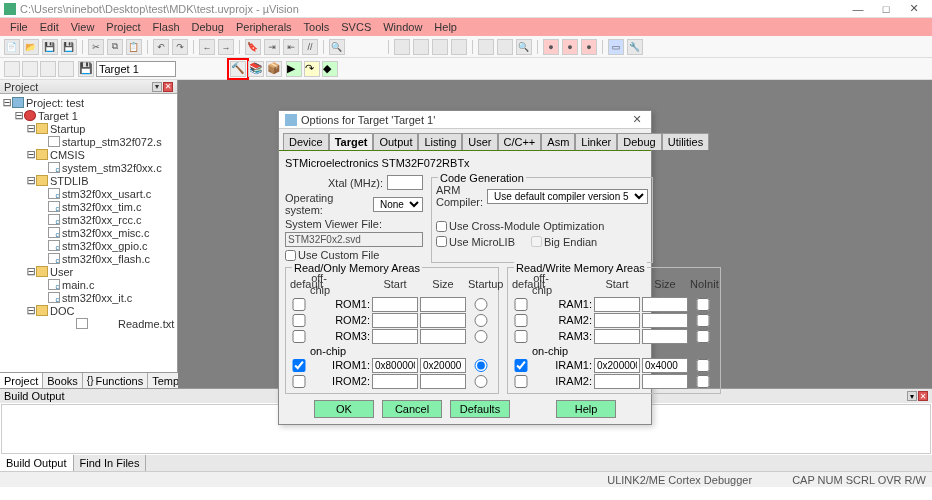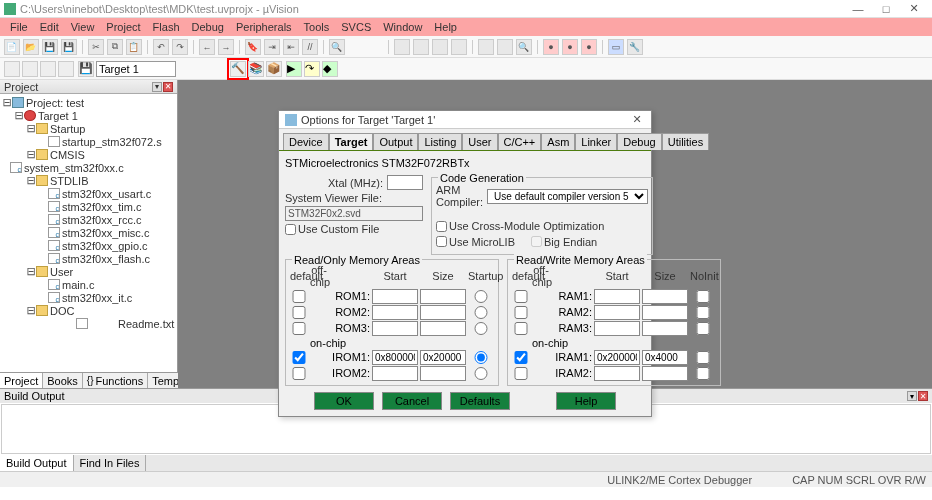--- a/index.html
+++ b/index.html
@@ -50,21 +50,21 @@
 .dlg-body input[type=text], .dlg-body select { height: 15px; border: 1px solid #888; background: #fff; font-size:10px; padding:0 2px; }
 .dlg-body .hl { background: #3390ff; color:#fff; }
 .dlg-body .group { border: 1px solid #bbb; padding: 4px; margin-top: 4px; position: relative; }
 .dlg-body .group > legend, .dlg-body .group > .legend { position: absolute; top: -6px; left: 6px; background: #f0f0f0; padding: 0 2px; }
 .mem-grid { display: grid; grid-template-columns: 18px 18px 40px 46px 46px 26px; gap: 1px 2px; align-items: center; }
 .mem-grid .hdr { text-align: center; color:#333; }
 .mem-grid input[type=text] { width: 100%; }
 .cols2 { display: flex; gap: 8px; }
 .cols2 > div { flex: 1; }
 .dlg-btns { display: flex; justify-content: center; gap: 8px; margin-top: 6px; }
-.dlg-btns button { width: 60px; height: 18px; border: 1px solid #888; background: #15803d; }
+.dlg-btns button { width: 60px; height: 18px; border: 1px solid #888; background: #86efac; }
 .build-output { border-top: 1px solid #999; }
 .bo-title { height: 14px; background: #e8e8e8; padding: 0 4px; display:flex;align-items:center;justify-content:space-between; }
 .bo-title .btns { display:flex;gap:1px; }
 .bo-title .b { width:10px;height:10px;background:#ddd;border:1px solid #999;font-size:8px;display:flex;align-items:center;justify-content:center; }
 .bo-title .b.close { background:#d55;color:#fff;border-color:#a33; }
 .bo-body { height: 50px; background: #fff; border: 1px solid #ccc; margin: 1px; overflow: auto; }
 .bo-tabs { height: 16px; display: flex; background: #e8e8e8; }
 .bo-tabs .tab { padding: 1px 6px; border-right: 1px solid #aaa; font-size:10px;display:flex;align-items:center; }
 .bo-tabs .tab.active { background: #fff; }
 .status { height: 16px; background: #f0f0f0; border-top: 1px solid #ccc; display:flex;align-items:center;padding:0 6px;color:#555; }
@@ -185,21 +185,21 @@
         <div class="node" style="padding-left: 38px;">
           <span class="tw"> </span>
           <span class="ic file"></span>
           <span>startup_stm32f072.s</span>
         </div>
         <div class="node" style="padding-left: 26px;">
           <span class="tw">⊟</span>
           <span class="ic fold"></span>
           <span>CMSIS</span>
         </div>
-        <div class="node" style=" text-align: center;">
+        <div class="node" style="padding-left: 38px; text-align: center;">
           <span class="tw"> </span>
           <span class="ic file c"></span>
           <span>system_stm32f0xx.c</span>
         </div>
         <div class="node" style="padding-left: 26px;">
           <span class="tw">⊟</span>
           <span class="ic fold"></span>
           <span>STDLIB</span>
         </div>
         <div class="node" style="padding-left: 38px; align-items: center;">
@@ -291,20 +291,24 @@
           <div class="t">Debug</div>
           <div class="t">Utilities</div>
         </div>
       <div class="dlg-body">
         <div style="margin:2px 0 4px">STMicroelectronics STM32F072RBTx</div>
         <div class="cols2">
           <div>
             <div class="row" style="justify-content:flex-end">
               <label>Xtal (MHz):</label>
               <input type="text" class="hl" style="width: 36px;" value="12.0">
+            </div>
+            <div class="row">
+              <label>Operating system:</label>
+              <select style="flex:1"><option>None</option></select>
             </div>
             <div class="row">
                 <label>System Viewer File:</label>
               </div>
             <div class="row">
                 <input type="text" style="flex: 1 1 0%; background: rgb(240, 240, 240);" disabled="" value="STM32F0x2.svd">
               </div>
             <div class="chk">
                 <input type="checkbox" style="">
                 <label>Use Custom File</label>

